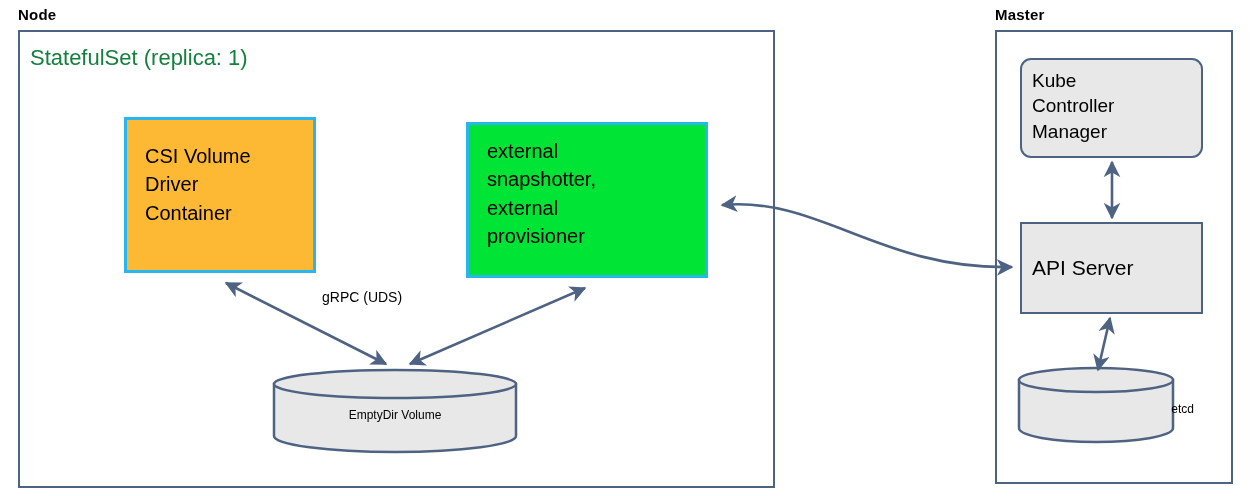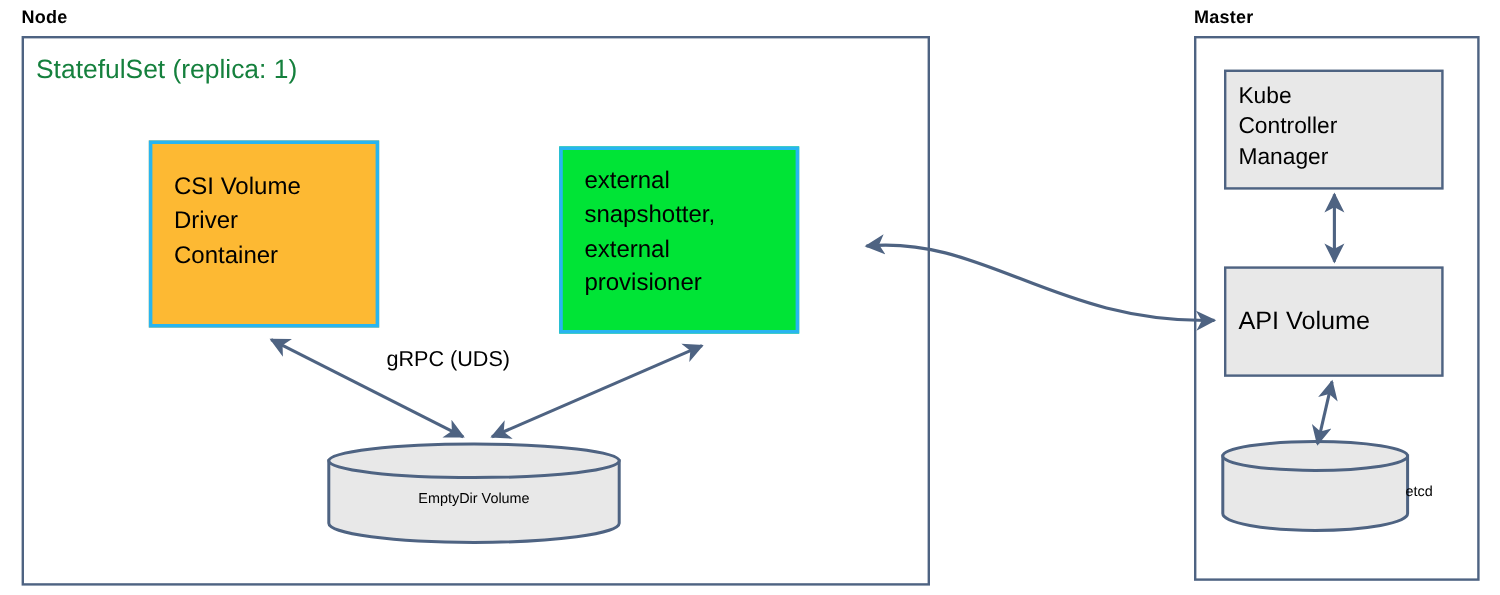--- a/index.html
+++ b/index.html
@@ -68,21 +68,21 @@
   .cylinder .cyl-text {
     position: absolute;
     width: 100%;
     text-align: center;
     font-size: 12px;
     color: #000000;
     white-space: nowrap;
   }
   .edge-label {
     position: absolute;
-    font-size: 18px;
+    font-size: 14px;
     color: #000000;
     white-space: nowrap;
   }
   svg.overlay {
     position: absolute;
     left: 0;
     top: 0;
     width: 1250px;
     height: 496px;
     pointer-events: none;
@@ -96,48 +96,48 @@
   <div class="group-label" style="left:18px; top:6px;">Node</div>
   <div class="group-box" style="left:18px; top:30px; width:757px; height:458px;"></div>
   <div class="group-title" style="left:30px; top:45px;">StatefulSet (replica: 1)</div>
 
   <div class="node-box box-orange" style="left:124px; top:117px; width:192px; height:156px; padding:22px 0 0 18px;">
     <div class="node-text">CSI Volume
 Driver
 Container</div>
   </div>
 
-  <div class="node-box box-green" style="left:466px; top:122px; width:200px; height:156px; padding:12px 0 0 18px;">
+  <div class="node-box box-green" style="left:466px; top:122px; width:242px; height:156px; padding:12px 0 0 18px;">
     <div class="node-text">external
 snapshotter,
 external
 provisioner</div>
   </div>
 
   <div class="cylinder" style="left:270px; top:368px; width:250px; height:86px;">
     <svg width="250" height="86" viewBox="0 0 250 86">
       <path d="M4,16 L4,68 A121,16 0 0,0 246,68 L246,16 Z" fill="#e8e8e8" stroke="#4e6382" stroke-width="2.5"></path>
       <ellipse cx="125" cy="16" rx="121" ry="14" fill="#e8e8e8" stroke="#4e6382" stroke-width="2.5"></ellipse>
     </svg>
     <div class="cyl-text" style="top:40px;">EmptyDir Volume</div>
   </div>
 
   <div class="edge-label" style="left:322px; top:289px;">gRPC (UDS)</div>
 
   <div class="group-label" style="left:995px; top:6px;">Master</div>
   <div class="group-box" style="left:995px; top:30px; width:238px; height:454px;"></div>
 
-  <div class="node-box box-gray" style="left:1020px; top:58px; width:183px; height:100px; padding:8px 0 0 10px;">
+  <div class="node-box box-gray" style="left:1020px; top:58px; width:183px; height:100px; padding:8px 0 0 10px;border-radius:11px;">
     <div class="node-text" style="font-size:19px; line-height:1.33;">Kube
 Controller
 Manager</div>
   </div>
 
   <div class="node-box box-gray" style="left:1020px; top:222px; width:183px; height:92px; padding:0 0 0 10px; align-items:center;">
-    <div class="node-text" style="font-size:21px;">API Volume</div>
+    <div class="node-text" style="font-size:21px;">API Server</div>
   </div>
 
   <div class="cylinder" style="left:1016px; top:366px; width:160px; height:80px;">
     <svg width="160" height="80" viewBox="0 0 160 80">
       <path d="M3,14 L3,62 A77,14 0 0,0 157,62 L157,14 Z" fill="#e8e8e8" stroke="#4e6382" stroke-width="2.5"></path>
       <ellipse cx="80" cy="14" rx="77" ry="12" fill="#e8e8e8" stroke="#4e6382" stroke-width="2.5"></ellipse>
     </svg>
     <div class="cyl-text" style="top:36px; text-align:right; padding-left:18px;">etcd</div>
   </div>
 

